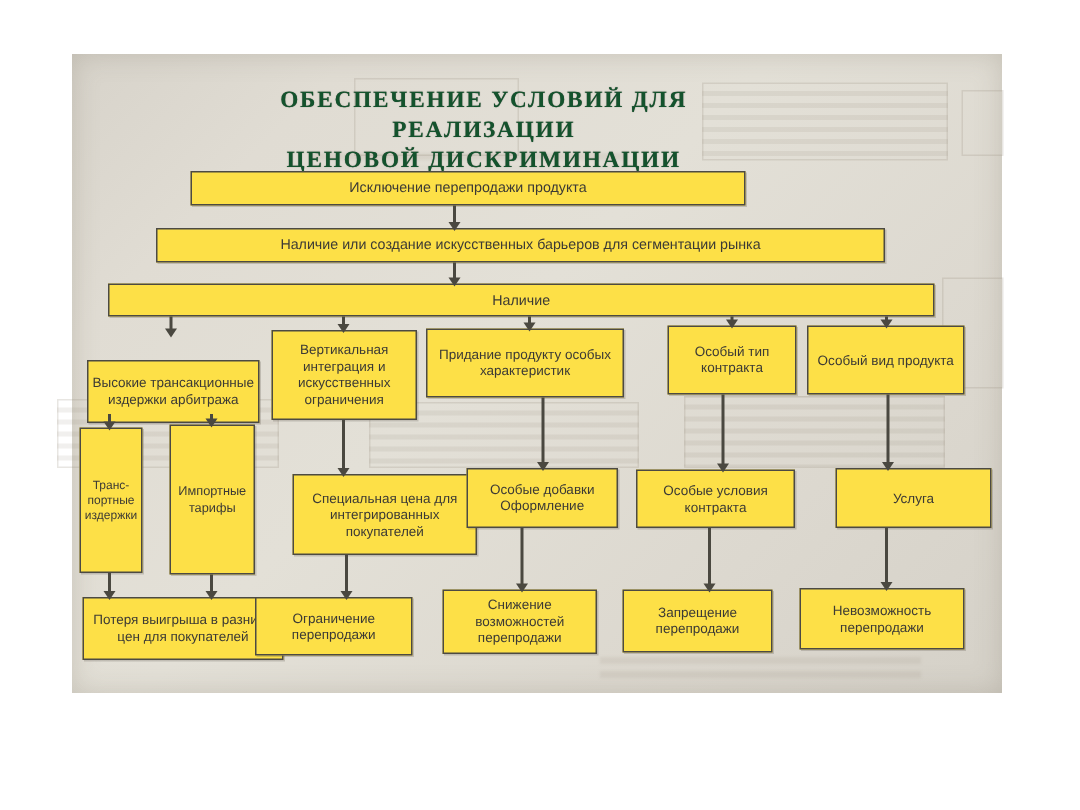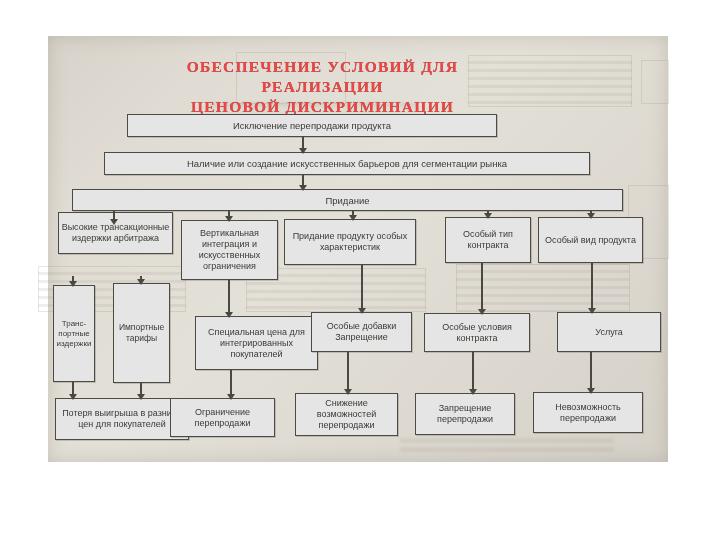--- a/index.html
+++ b/index.html
@@ -9,34 +9,34 @@
   #scan{position:absolute;left:48px;top:36px;width:620px;height:426px;
         background:linear-gradient(135deg,#d7d3ca 0%,#e0dcd3 18%,#e3e0d7 45%,#dcd8cf 75%,#d5d1c8 100%);
         box-shadow:inset 0 0 18px rgba(120,110,95,.25);}
   
   .ghost{position:absolute;border:1px solid rgba(145,135,118,.38);opacity:.55;filter:blur(.4px);}
   .ghost-lines{background:repeating-linear-gradient(to bottom,transparent 0 5px,rgba(135,125,110,.22) 5px 8px);}
   .ghost-blob{position:absolute;opacity:.5;filter:blur(1px);
         background:repeating-linear-gradient(to bottom,transparent 0 4px,rgba(150,135,120,.28) 4px 9px);}
   
   #title{position:absolute;left:150px;top:57px;width:345px;text-align:center;
-         font-family:"Liberation Serif",serif;font-weight:bold;color:#ef4444;
+         font-family:"Liberation Serif",serif;font-weight:bold;color:#14532d;
          font-size:15.5px;line-height:20px;letter-spacing:1.2px;
          text-shadow:0 0 .6px rgba(46,44,40,.7);}
   
-  .bx{position:absolute;box-sizing:border-box;border:1.6px solid #4c4a43;background:#e5e5e5;
+  .bx{position:absolute;box-sizing:border-box;border:1.6px solid #4c4a43;background:#fde047;
       display:flex;align-items:center;justify-content:center;text-align:center;
       color:#3c3a35;font-size:9px;line-height:11px;padding:1px 2px;
       box-shadow:1px 1px 0 rgba(90,85,75,.25);}
   .wide{font-size:9.5px;}
   
   #box1{left:127px;top:114px;width:370px;height:23px;}
   #box2{left:104px;top:152px;width:486px;height:23px;}
   #box3{left:72px;top:189px;width:551px;height:22px;}
-  #c1{left:58px;top:212px;width:115px;height:42px;}
+  #c1{left:58px;top:240px;width:115px;height:42px;}
   #c2{left:181px;top:220px;width:97px;height:60px;}
   #c3{left:284px;top:219px;width:132px;height:46px;}
   #c4{left:445px;top:217px;width:86px;height:46px;}
   #c5{left:538px;top:217px;width:105px;height:46px;}
   #c1a{left:53px;top:285px;width:42px;height:97px;font-size:8px;line-height:10px;}
   #c1b{left:113px;top:283px;width:57px;height:100px;font-size:8.5px;}
   #c2a{left:180px;top:316px;width:123px;height:54px;margin-left:15px;}
   #c3a{left:311px;top:312px;width:101px;height:40px;flex-direction:column;}
   #c4a{left:424px;top:313px;width:106px;height:39px;}
   #c5a{left:557px;top:312px;width:104px;height:40px;}
@@ -87,34 +87,34 @@
     <div class="ghost-blob" style="left:160px;top:62px;width:210px;height:14px;"></div>
   </div>
 
   <div id="title">
     <div>ОБЕСПЕЧЕНИЕ УСЛОВИЙ ДЛЯ РЕАЛИЗАЦИИ</div>
     <div>ЦЕНОВОЙ ДИСКРИМИНАЦИИ</div>
   </div>
 
   <div class="bx wide" id="box1">Исключение перепродажи продукта</div>
   <div class="bx wide" id="box2">Наличие или создание искусственных барьеров для сегментации рынка</div>
-  <div class="bx wide" id="box3">Придание</div>
+  <div class="bx wide" id="box3">Наличие</div>
 
   <div class="bx" id="c1">Высокие трансакционные издержки арбитража</div>
   <div class="bx" id="c2">Вертикальная интеграция и искусственных ограничения</div>
   <div class="bx" id="c3">Придание продукту особых характеристик</div>
   <div class="bx" id="c4">Особый тип контракта</div>
   <div class="bx" id="c5">Особый вид продукта</div>
 
   <div class="bx" id="c1a">Транс- портные издержки</div>
   <div class="bx" id="c1b">Импортные тарифы</div>
   <div class="bx" id="c2a">Специальная цена для интегрированных покупателей</div>
   <div class="bx" id="c3a">
     <span>Особые добавки</span>
-    <span>Запрещение</span>
+    <span>Оформление</span>
   </div>
   <div class="bx" id="c4a">Особые условия контракта</div>
   <div class="bx" id="c5a">Услуга</div>
 
   <div class="bx" id="b1">Потеря выигрыша в разнице цен для покупателей</div>
   <div class="bx" id="b2">Ограничение перепродажи</div>
   <div class="bx" id="b3">Снижение возможностей перепродажи</div>
   <div class="bx" id="b4">Запрещение перепродажи</div>
   <div class="bx" id="b5">Невозможность перепродажи</div>
 

